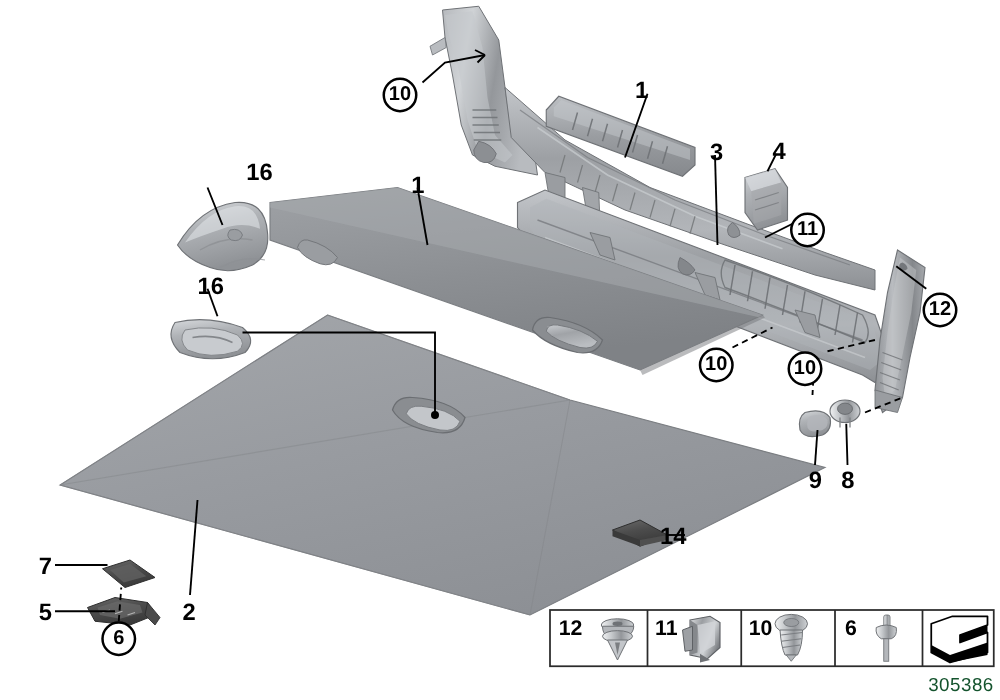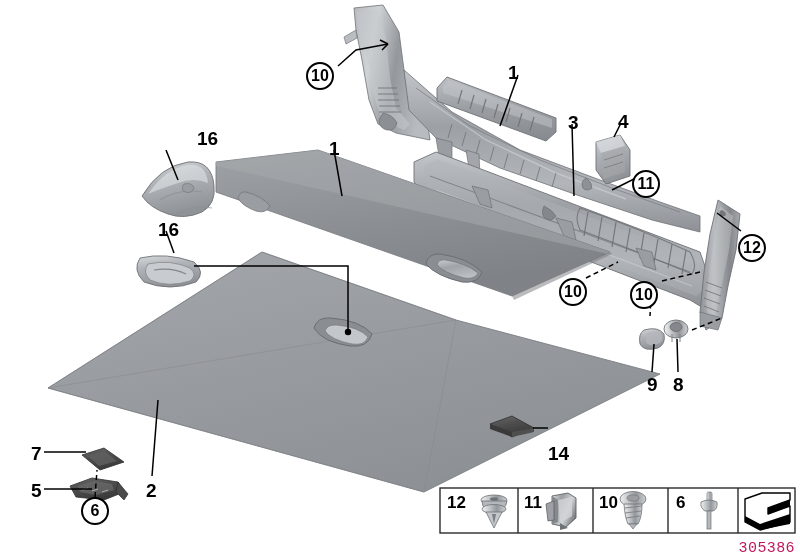--- a/index.html
+++ b/index.html
@@ -32,22 +32,22 @@
   }
   .legend-num{
     position:absolute;
     font-family:"Liberation Sans",sans-serif;
     font-weight:bold;font-size:17px;color:#000;
     line-height:1;
   }
   #drawing-no{
     position:absolute;
     right:5px;bottom:3px;
-    font-family:Liberation Mono, monospace;
-    font-size:15px;color:#be185d;letter-spacing:.4px;margin-top:36px;
+    font-family:Liberation Sans, sans-serif;
+    font-size:15px;color:#14532d;letter-spacing:.4px;margin-top:36px;
   }
 </style>
 </head>
 <body>
 
 <div id="stage">
 
   <svg id="art" viewBox="0 0 800 560">
     <defs>
       <linearGradient id="gPanel1" x1="0" y1="0" x2="0.35" y2="1">
@@ -371,21 +371,21 @@
   <div class="callout-num" style="left:329px;top:139px;">1</div>
   <div class="callout-num" style="left:508px;top:63px;">1</div>
   <div class="callout-num" style="left:568px;top:113px;">3</div>
   <div class="callout-num" style="left:618px;top:112px;">4</div>
   <div class="callout-num" style="left:158px;top:220px;">16</div>
   <div class="callout-num" style="left:31px;top:444px;">7</div>
   <div class="callout-num" style="left:31px;top:481px;">5</div>
   <div class="callout-num" style="left:146px;top:481px;">2</div>
   <div class="callout-num" style="left:647px;top:375px;">9</div>
   <div class="callout-num" style="left:673px;top:375px;">8</div>
-  <div class="callout-num" style="left:548px;top:420px;margin-top:24px;">14</div>
+  <div class="callout-num" style="left:528px;top:420px;">14</div>
 
   <div class="callout-circ" style="left:306px;top:62px;">10</div>
   <div class="callout-circ" style="left:632px;top:170px;">11</div>
   <div class="callout-circ" style="left:738px;top:234px;">12</div>
   <div class="callout-circ" style="left:559px;top:278px;">10</div>
   <div class="callout-circ" style="left:630px;top:281px;">10</div>
   <div class="callout-circ" style="left:81px;top:497px;">6</div>
 
   <div class="legend-num" style="left:447px;top:494px;">12</div>
   <div class="legend-num" style="left:524px;top:494px;">11</div>

